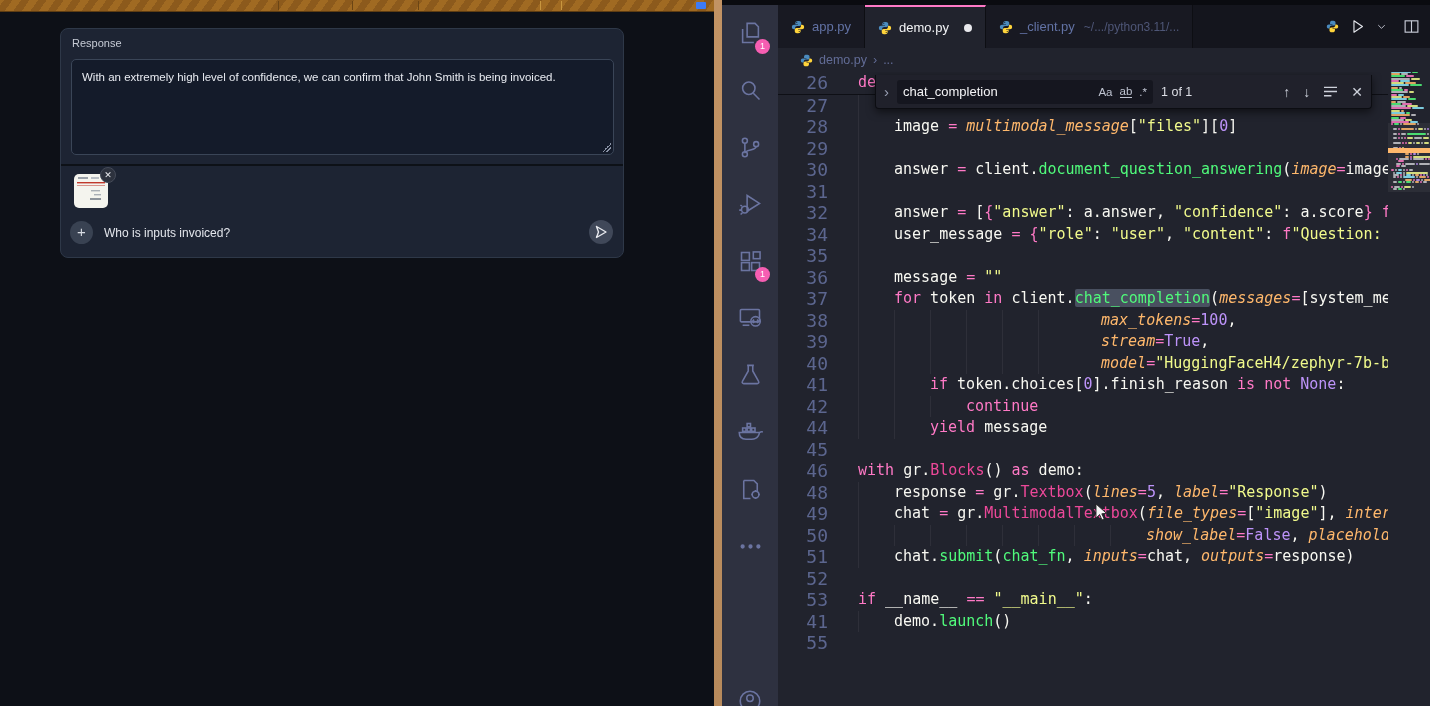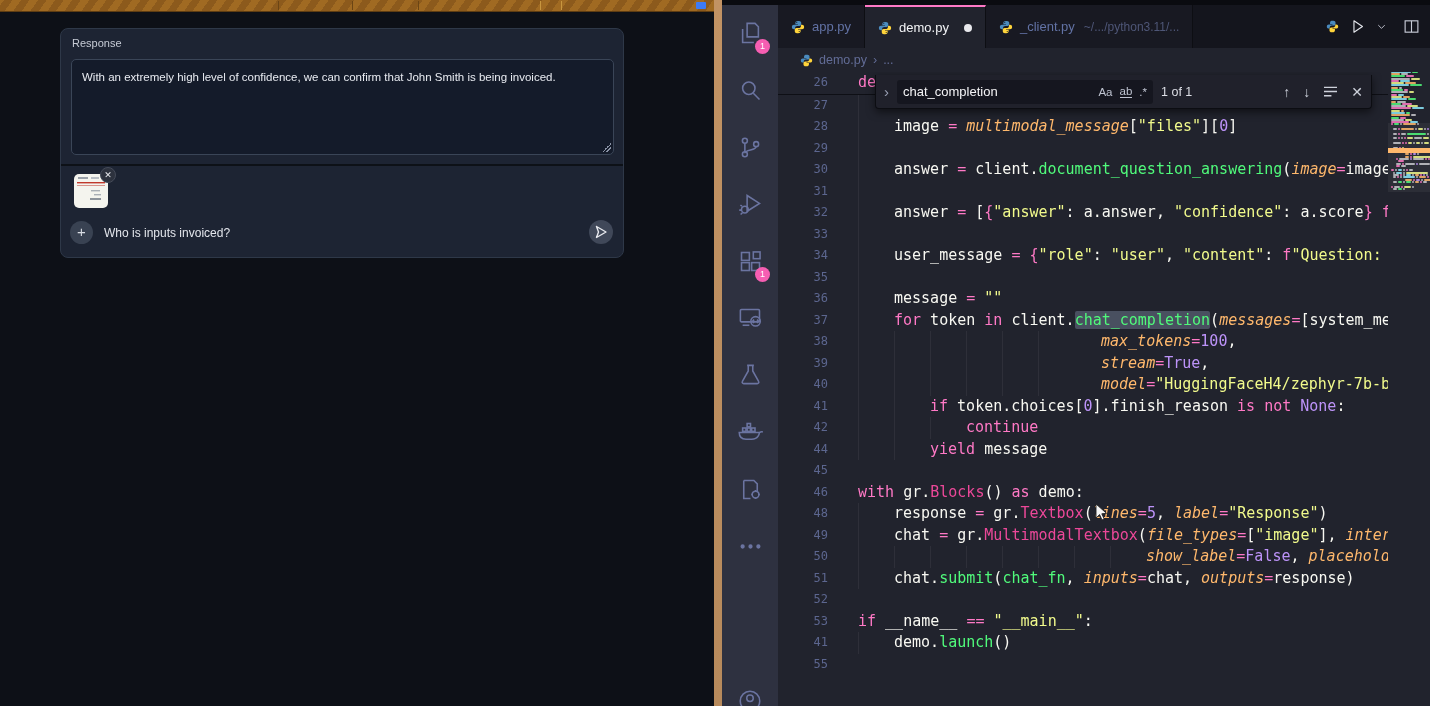--- a/index.html
+++ b/index.html
@@ -57,21 +57,21 @@
   .tab-actions svg{display:block;}
   
   .breadcrumb{position:absolute;left:0;top:43px;right:42px;height:24px;background:#21232d;
     display:flex;align-items:center;gap:6px;padding-left:22px;font-size:12.5px;color:#626c96;}
   
   .editor{position:absolute;left:0;top:67px;right:0;bottom:0;background:#21232d;overflow:hidden;}
   .code-lines{position:absolute;left:0;top:0;right:42px;
     font-family:"DejaVu Sans Mono",monospace;font-size:15px;}
   .cl{position:relative;height:21.5px;line-height:21.5px;white-space:pre;}
   .cl.sticky{border-bottom:1px solid #0e0f15;}
-  .ln{position:absolute;left:0;top:0;width:50px;text-align:right;color:#5c668f;font-size:12px;}
+  .ln{position:absolute;left:0;top:0;width:50px;text-align:right;color:#5c668f;font-size:18px;}
   .lc{position:absolute;left:80px;top:0;}
   .guide{position:absolute;top:0;bottom:0;width:1px;background:rgba(255,255,255,.06);}
   .cl.current::before{content:"";position:absolute;left:74px;right:0;top:0;bottom:0;
     border-top:1px solid rgba(255,255,255,.09);border-bottom:1px solid rgba(255,255,255,.09);}
   .cl.current .ln{color:#f2f3f5;}
   .t-p{color:#f8f8f2}.t-k{color:#ff79c6}.t-f{color:#50fa7b}.t-c{color:#ec4899}
   .t-s{color:#f1fa8c}.t-n{color:#bd93f9}.t-a{color:#ffb86c;font-style:italic}
   .match{background:rgba(140,156,182,.38);border-radius:2px;}
   
   .find{position:absolute;left:97px;top:3px;width:497px;height:34px;background:#20212b;
@@ -287,21 +287,20 @@
 
       <div class="editor">
         <div class="code-lines">
             <div class="cl sticky"><span class="ln">26</span><span class="lc" style="padding-left: 0px;"><span class="t-k">def </span><span class="t-f">chat_fn</span><span class="t-p">(</span><span class="t-a">multimodal_message</span><span class="t-p">):</span></span></div>
             <div class="cl"><div class="guide" style="left: 80px;"></div><span class="ln">27</span><span class="lc" style="padding-left: 36px;"></span></div>
             <div class="cl"><div class="guide" style="left: 80px;"></div><span class="ln">28</span><span class="lc" style="padding-left: 36px;"><span class="t-p">image </span><span class="t-k">= </span><span class="t-a">multimodal_message</span><span class="t-p">[</span><span class="t-s">"files"</span><span class="t-p">][</span><span class="t-n">0</span><span class="t-p">]</span></span></div>
             <div class="cl"><div class="guide" style="left: 80px;"></div><span class="ln">29</span><span class="lc" style="padding-left: 36px;"></span></div>
             <div class="cl"><div class="guide" style="left: 80px;"></div><span class="ln">30</span><span class="lc" style="padding-left: 36px;"><span class="t-p">answer </span><span class="t-k">= </span><span class="t-p">client.</span><span class="t-f">document_question_answering</span><span class="t-p">(</span><span class="t-a">image</span><span class="t-k">=</span><span class="t-p">image, </span><span class="t-a">question</span></span></div>
             <div class="cl"><div class="guide" style="left: 80px;"></div><span class="ln">31</span><span class="lc" style="padding-left: 36px;"></span></div>
             <div class="cl"><div class="guide" style="left: 80px;"></div><span class="ln">32</span><span class="lc" style="padding-left: 36px;"><span class="t-p">answer </span><span class="t-k">= </span><span class="t-p">[</span><span class="t-k">{</span><span class="t-s">"answer"</span><span class="t-p">: a.answer, </span><span class="t-s">"confidence"</span><span class="t-p">: a.score</span><span class="t-k">}</span><span class="t-p"> </span><span class="t-k">for</span><span class="t-p"> a </span></span></div>
-            <div class="cl"><div class="guide" style="left: 80px;"></div><span class="ln">33</span><span class="lc" style="padding-left: 36px;"></span></div>
             <div class="cl"><div class="guide" style="left: 80px;"></div><span class="ln">34</span><span class="lc" style="padding-left: 36px;"><span class="t-p">user_message </span><span class="t-k">= </span><span class="t-k">{</span><span class="t-s">"role"</span><span class="t-p">: </span><span class="t-s">"user"</span><span class="t-p">, </span><span class="t-s">"content"</span><span class="t-p">: </span><span class="t-k">f</span><span class="t-s">"Question: {question}"</span></span></div>
             <div class="cl"><div class="guide" style="left: 80px;"></div><span class="ln">35</span><span class="lc" style="padding-left: 36px;"></span></div>
             <div class="cl"><div class="guide" style="left: 80px;"></div><span class="ln">36</span><span class="lc" style="padding-left: 36px;"><span class="t-p">message </span><span class="t-k">= </span><span class="t-s">""</span></span></div>
             <div class="cl"><div class="guide" style="left: 80px;"></div><span class="ln">37</span><span class="lc" style="padding-left: 36px;"><span class="t-k">for</span><span class="t-p"> token </span><span class="t-k">in</span><span class="t-p"> client.</span><span class="t-f match">chat_completion</span><span class="t-p">(</span><span class="t-a">messages</span><span class="t-k">=</span><span class="t-p">[system_message, user_message],</span></span></div>
             <div class="cl"><div class="guide" style="left: 80px;"></div><div class="guide" style="left: 116px;"></div><div class="guide" style="left: 152px;"></div><div class="guide" style="left: 188px;"></div><div class="guide" style="left: 224px;"></div><div class="guide" style="left: 260px;"></div><span class="ln">38</span><span class="lc" style="padding-left: 243px;"><span class="t-a">max_tokens</span><span class="t-k">=</span><span class="t-n">100</span><span class="t-p">,</span></span></div>
             <div class="cl"><div class="guide" style="left: 80px;"></div><div class="guide" style="left: 116px;"></div><div class="guide" style="left: 152px;"></div><div class="guide" style="left: 188px;"></div><div class="guide" style="left: 224px;"></div><div class="guide" style="left: 260px;"></div><span class="ln">39</span><span class="lc" style="padding-left: 243px;"><span class="t-a">stream</span><span class="t-k">=</span><span class="t-n">True</span><span class="t-p">,</span></span></div>
             <div class="cl"><div class="guide" style="left: 80px;"></div><div class="guide" style="left: 116px;"></div><div class="guide" style="left: 152px;"></div><div class="guide" style="left: 188px;"></div><div class="guide" style="left: 224px;"></div><div class="guide" style="left: 260px;"></div><span class="ln">40</span><span class="lc" style="padding-left: 243px;"><span class="t-a">model</span><span class="t-k">=</span><span class="t-s">"HuggingFaceH4/zephyr-7b-beta"</span></span></div>
             <div class="cl"><div class="guide" style="left: 80px;"></div><div class="guide" style="left: 116px;"></div><span class="ln">41</span><span class="lc" style="padding-left: 72px;"><span class="t-k">if</span><span class="t-p"> token.choices[</span><span class="t-n">0</span><span class="t-p">].finish_reason </span><span class="t-k">is</span><span class="t-p"> </span><span class="t-k">not</span><span class="t-p"> </span><span class="t-n">None</span><span class="t-p">:</span></span></div>
             <div class="cl"><div class="guide" style="left: 80px;"></div><div class="guide" style="left: 116px;"></div><div class="guide" style="left: 152px;"></div><span class="ln">42</span><span class="lc" style="padding-left: 108px;"><span class="t-k">continue</span></span></div>
             <div class="cl"><div class="guide" style="left: 80px;"></div><div class="guide" style="left: 116px;"></div><span class="ln">44</span><span class="lc" style="padding-left: 72px;"><span class="t-k">yield</span><span class="t-p"> message</span></span></div>

